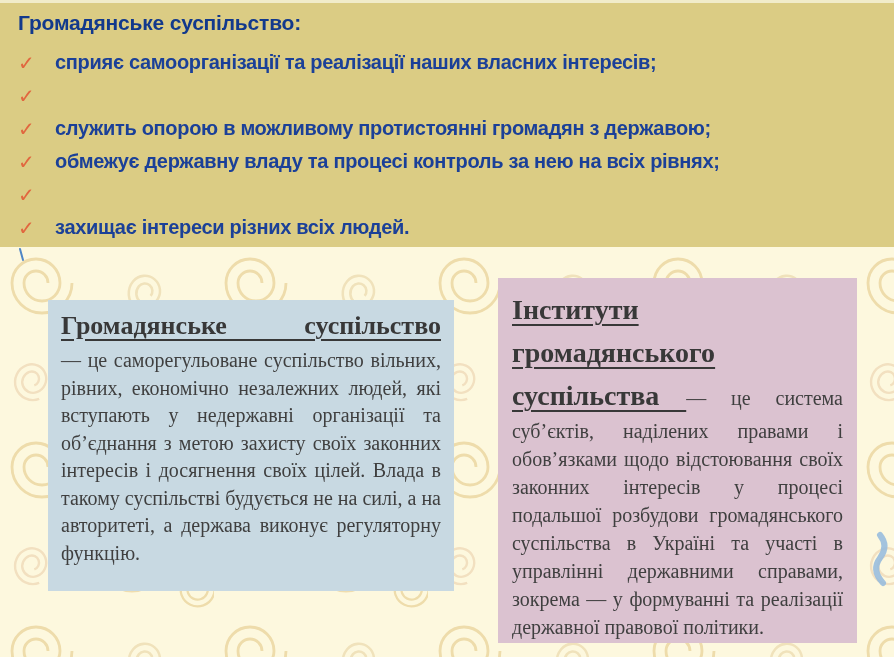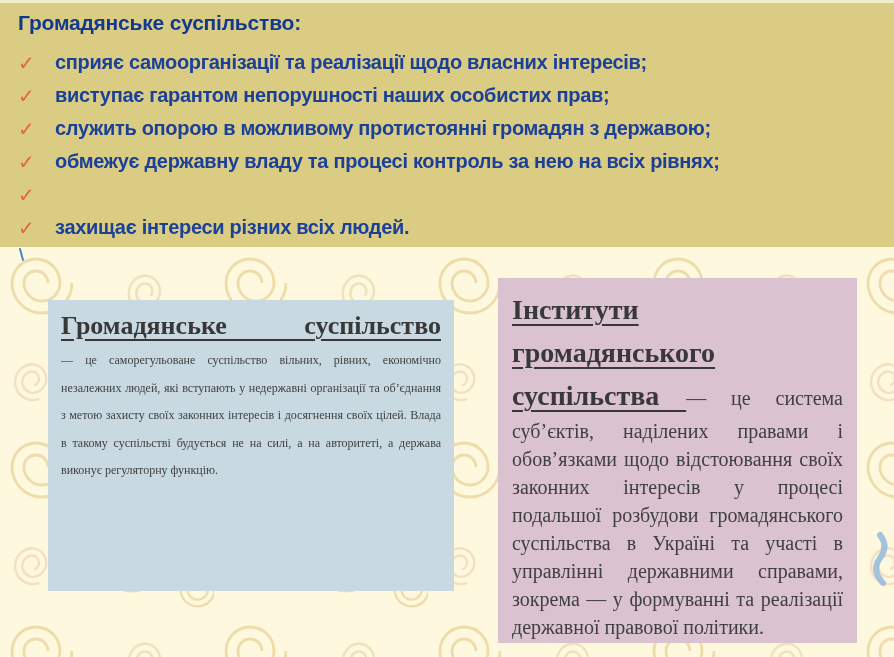--- a/index.html
+++ b/index.html
@@ -44,21 +44,21 @@
     left:48px; top:53px; width:406px; height:291px;
     background:#c8d9e2; padding:7px 13px 6px 13px;
   }
   .card-blue .card-title {
     font-size:26px; font-weight:bold; color:#383838;
     line-height:38px;
     text-decoration:underline; text-decoration-thickness:2px; text-underline-offset:5px;
     text-align:justify; text-align-last:justify;
   }
   .card-blue .card-body {
-    font-size:12px; line-height:27.5px; margin-top:2px;
+    font-size:20px; line-height:27.5px; margin-top:2px;
   }
   .card-pink {
     left:498px; top:31px; width:359px; height:365px;
     background:#dbc2d0; padding:10px 14px 6px 14px;
   }
   .card-pink .card-body { font-size:20px; line-height:28px; }
   .rtitle {
     font-size:28px; font-weight:bold; color:#383838; line-height:43px;
     text-decoration:underline; text-decoration-thickness:2px; text-underline-offset:5px;
   }
@@ -66,25 +66,24 @@
 </head>
 <body>
 
 <div class="slide">
 
   <header class="banner">
     <h1 class="banner-title">Громадянське суспільство:</h1>
     <ul class="banner-list">
       <li class="banner-item">
         <span class="check">✓</span>
-        <span>сприяє самоорганізації та реалізації щодо власних інтересів;</span>
+        <span>сприяє самоорганізації та реалізації наших власних інтересів;</span>
       </li>
       <li class="banner-item">
         <span class="check">✓</span>
-        <span>виступає гарантом непорушності наших особистих прав;</span>
       </li>
       <li class="banner-item">
         <span class="check">✓</span>
         <span>служить опорою в можливому протистоянні громадян з державою;</span>
       </li>
       <li class="banner-item">
         <span class="check">✓</span>
         <span>обмежує державну владу та процесі контроль за нею на всіх рівнях;</span>
       </li>
       <li class="banner-item">

